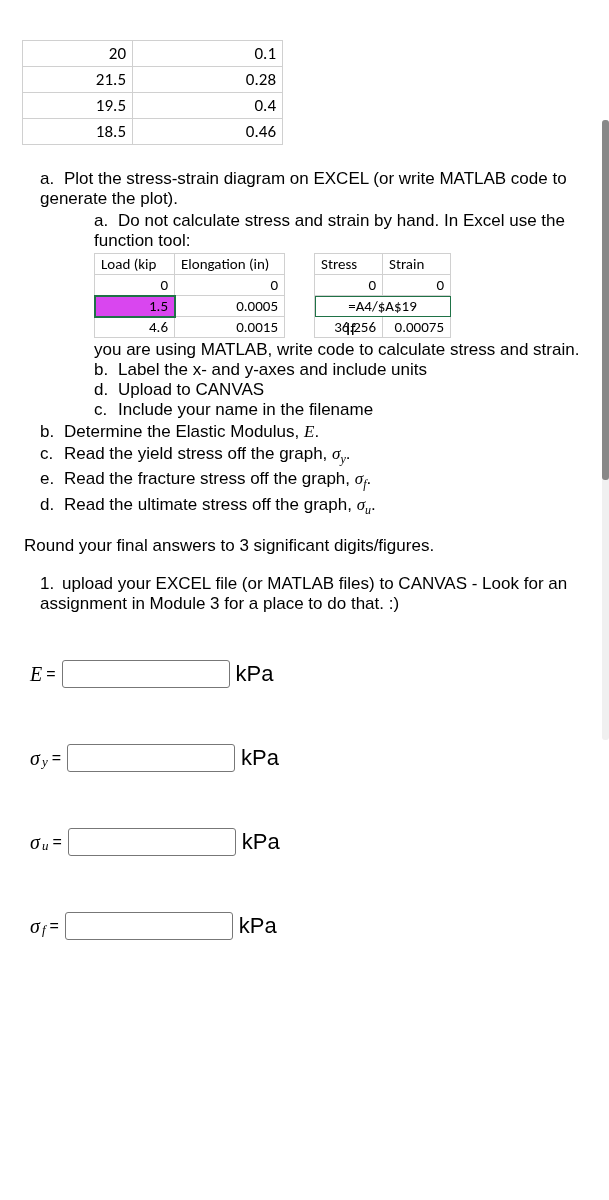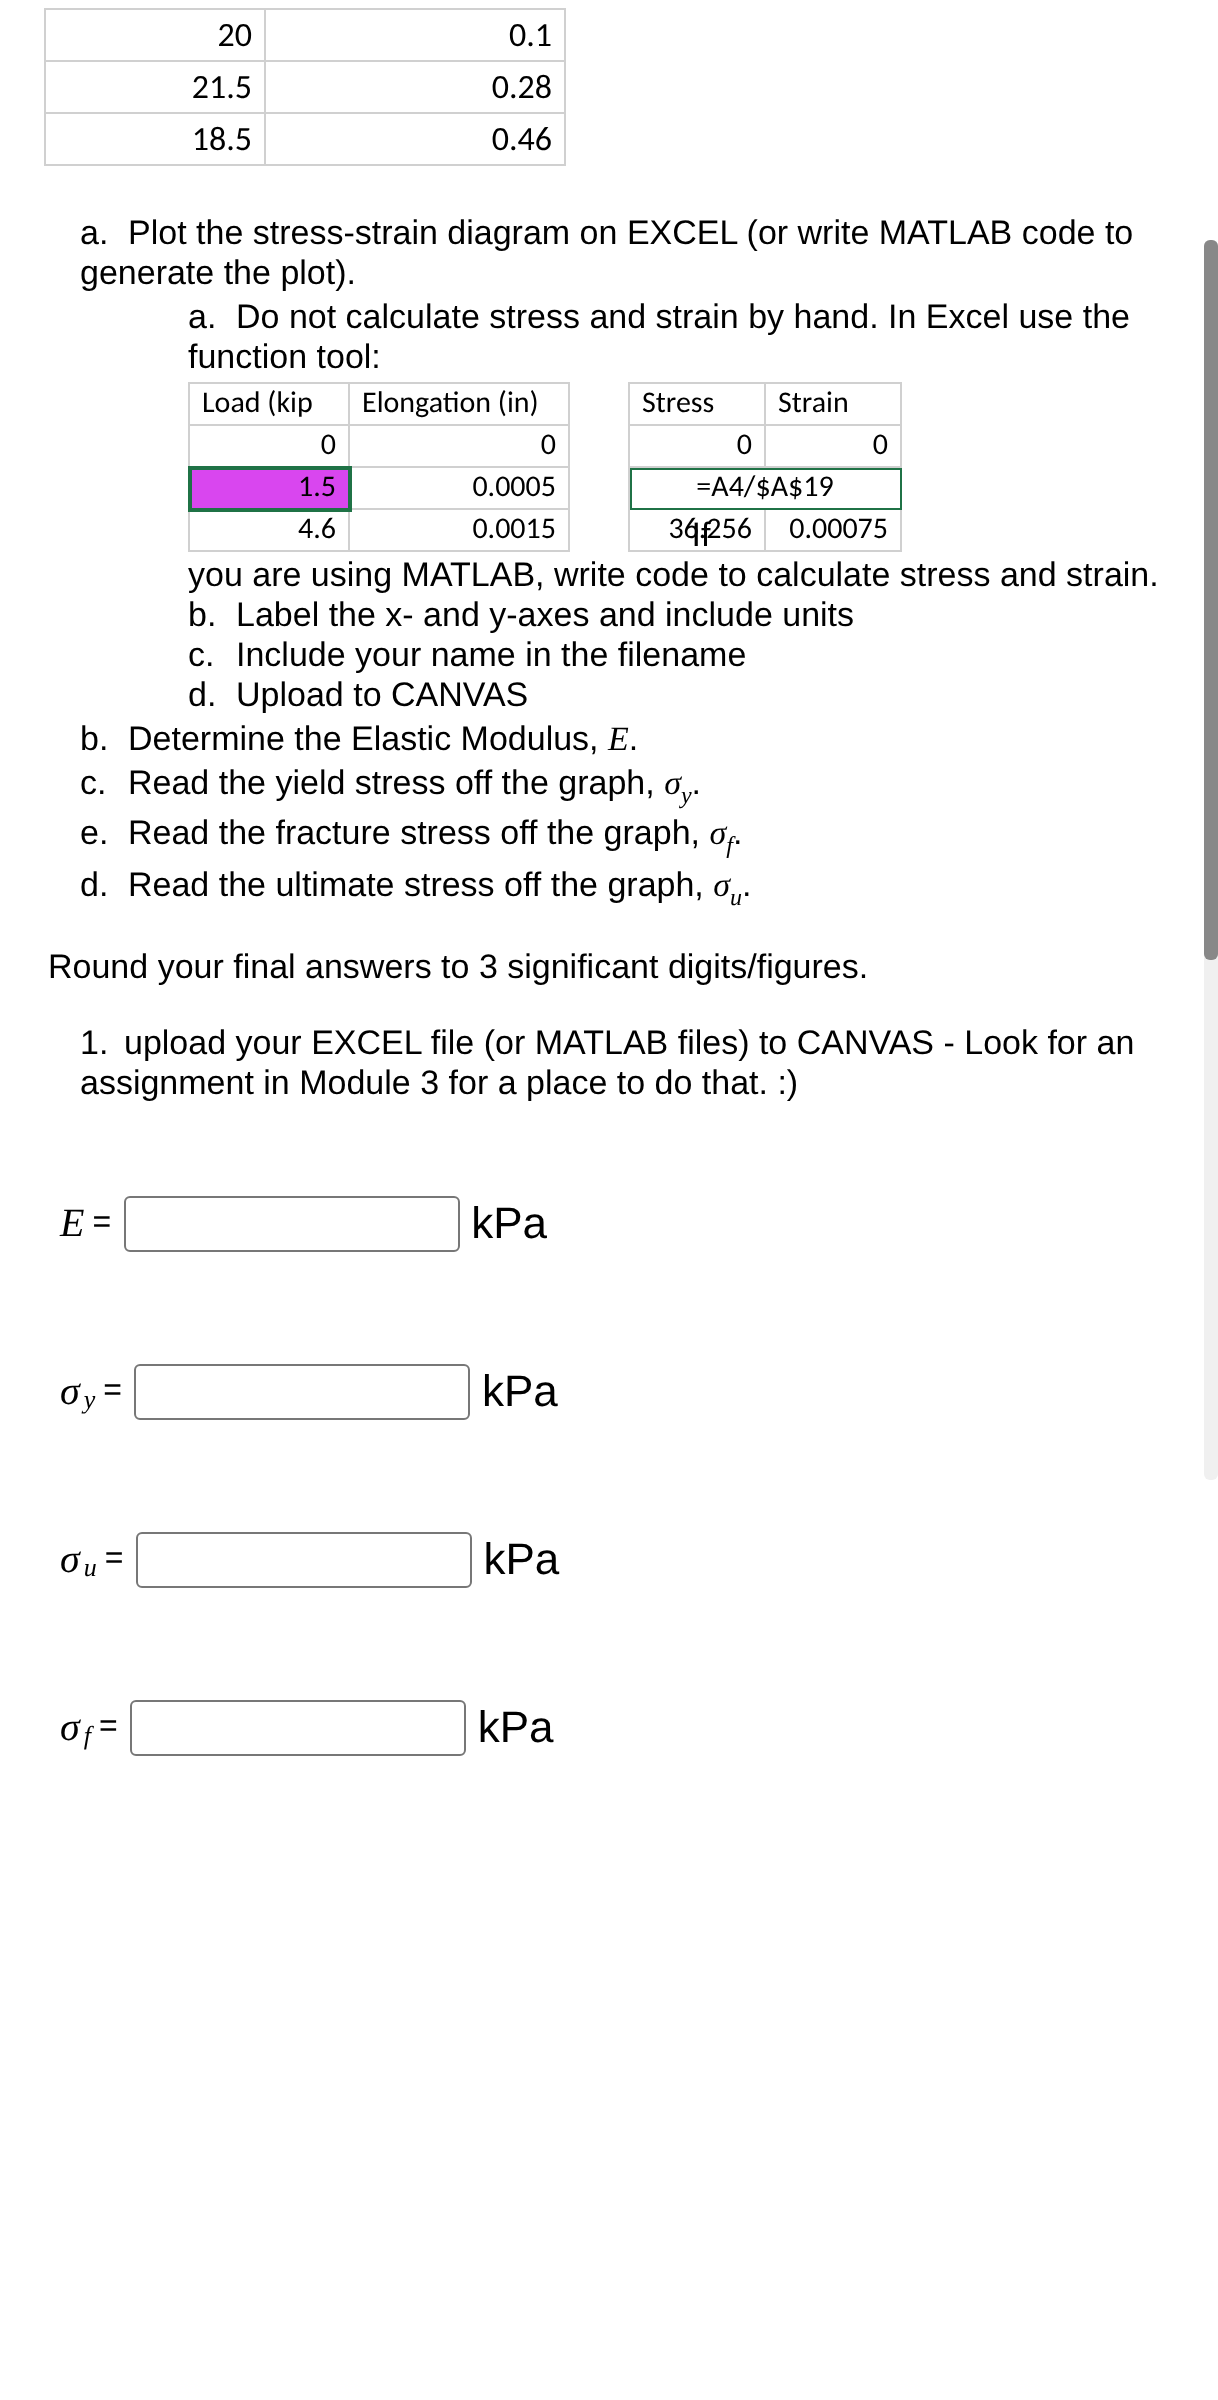--- a/index.html
+++ b/index.html
@@ -6,21 +6,21 @@
   body {
     margin: 0;
     padding: 0;
     font-family: Verdana, Geneva, sans-serif;
     font-size: 17px;
     color: #000;
     background: #fff;
     width: 609px;
     position: relative;
   }
-  .content { padding: 4px 12px 40px 12px; }
+  .content { padding: 4px 12px 40px 12px; margin-top: 36px; }
   table.data-top {
     border-collapse: collapse;
     margin-left: 10px;
     margin-bottom: 24px;
   }
   table.data-top td {
     border: 1px solid #d0d0d0;
     padding: 2px 6px;
     text-align: right;
     font-family: Calibri, Arial, sans-serif;
@@ -105,20 +105,24 @@
 
   <table class="data-top">
     <tbody>
         <tr>
       <td class="c1">20</td>
       <td class="c2">0.1</td>
     </tr>
     <tr>
       <td class="c1">21.5</td>
       <td class="c2">0.28</td>
+    </tr>
+    <tr>
+      <td class="c1">19.5</td>
+      <td class="c2">0.4</td>
     </tr>
     <tr>
       <td class="c1">18.5</td>
       <td class="c2">0.46</td>
     </tr>
   </tbody>
     </table>
 
   <ul class="ol-outer">
     <li>
@@ -156,22 +160,22 @@
                 <td>36.256</td>
                 <td>0.00075</td>
               </tr>
             </tbody>
               </table>
           </div>
           <div style="text-align:center; margin-top:-20px; margin-right:-6px;"><span class="after-if">If</span></div>
           <div>you are using MATLAB, write code to calculate stress and strain.</div>
         </li>
         <li><span class="marker">b.</span><span>Label the x- and y-axes and include units</span></li>
+        <li><span class="marker">d.</span><span>Upload to CANVAS</span></li>
         <li><span class="marker">c.</span><span>Include your name in the filename</span></li>
-        <li><span class="marker">d.</span><span>Upload to CANVAS</span></li>
       </ul>
     </li>
     <li><span class="marker">b.</span><span>Determine the Elastic Modulus, </span><span style="font-family:'Times New Roman',serif; font-style:italic">E</span><span>.</span></li>
     <li><span class="marker">c.</span><span>Read the yield stress off the graph, </span><span style="font-family:'Times New Roman',serif; font-style:italic">σ</span><span style="font-family:'Times New Roman',serif; font-style:italic; font-size:12px; vertical-align:sub">y</span><span>.</span></li>
     <li><span class="marker">e.</span><span>Read the fracture stress off the graph, </span><span style="font-family:'Times New Roman',serif; font-style:italic">σ</span><span style="font-family:'Times New Roman',serif; font-style:italic; font-size:12px; vertical-align:sub">f</span><span>.</span></li>
     <li><span class="marker">d.</span><span>Read the ultimate stress off the graph, </span><span style="font-family:'Times New Roman',serif; font-style:italic">σ</span><span style="font-family:'Times New Roman',serif; font-style:italic; font-size:12px; vertical-align:sub">u</span><span>.</span></li>
   </ul>
 
   <p class="para">Round your final answers to 3 significant digits/figures.</p>
 

